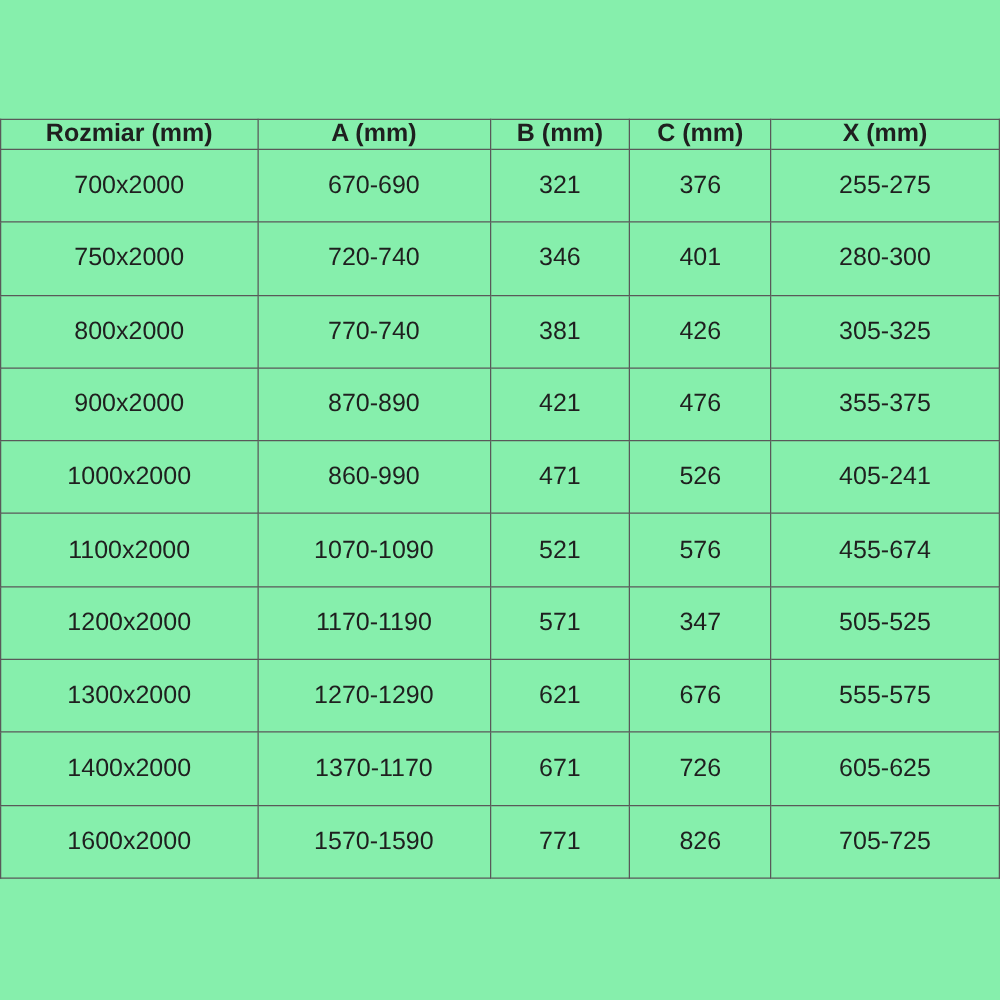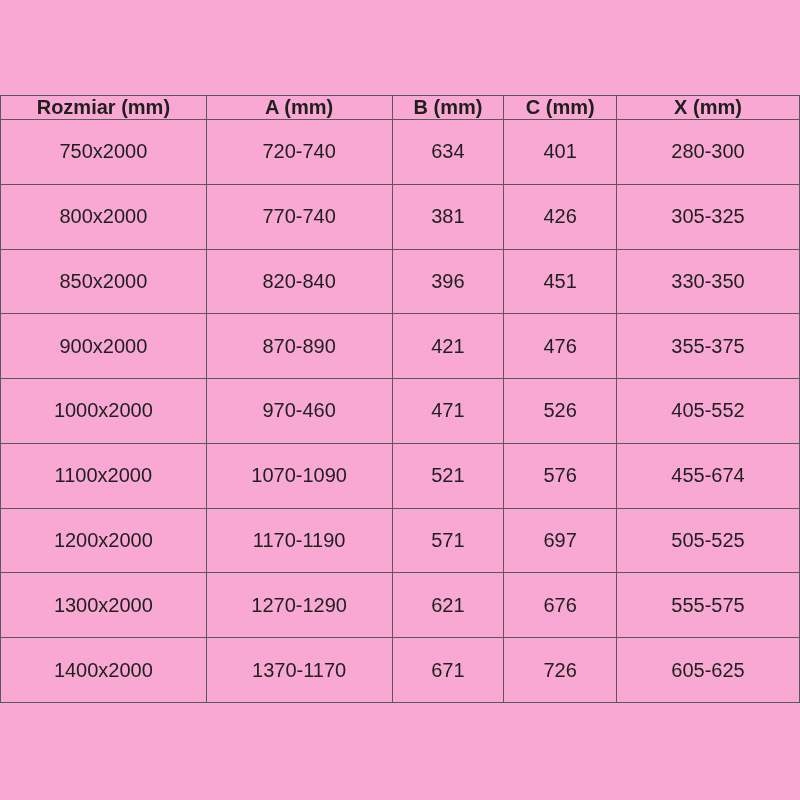--- a/index.html
+++ b/index.html
@@ -7,21 +7,21 @@
     padding: 0;
     width: 800px;
     height: 800px;
     background: #ffffff;
     font-family: "Liberation Sans", sans-serif;
   }
   .page {
     position: relative;
     width: 800px;
     height: 800px;
-    background: #f9a8d4;
+    background: #86efac;
     overflow: hidden;
   }
   table.size-table {
     position: absolute;
     top: 95px;
     left: 0;
     width: 800px;
     height: 608px;
     border-collapse: collapse;
     table-layout: fixed;
@@ -62,77 +62,84 @@
       <tr>
         <th>Rozmiar (mm)</th>
         <th>A (mm)</th>
         <th>B (mm)</th>
         <th>C (mm)</th>
         <th>X (mm)</th>
       </tr>
     </thead>
     <tbody>
       <tr>
+        <td>700x2000</td>
+        <td>670-690</td>
+        <td>321</td>
+        <td>376</td>
+        <td>255-275</td>
+      </tr>
+      <tr>
         <td>750x2000</td>
         <td>720-740</td>
-        <td>634</td>
+        <td>346</td>
         <td>401</td>
         <td>280-300</td>
       </tr>
       <tr>
         <td>800x2000</td>
         <td>770-740</td>
         <td>381</td>
         <td>426</td>
         <td>305-325</td>
       </tr>
       <tr>
-        <td>850x2000</td>
-        <td>820-840</td>
-        <td>396</td>
-        <td>451</td>
-        <td>330-350</td>
-      </tr>
-      <tr>
         <td>900x2000</td>
         <td>870-890</td>
         <td>421</td>
         <td>476</td>
         <td>355-375</td>
       </tr>
       <tr>
         <td>1000x2000</td>
-        <td>970-460</td>
+        <td>860-990</td>
         <td>471</td>
         <td>526</td>
-        <td>405-552</td>
+        <td>405-241</td>
       </tr>
       <tr>
         <td>1100x2000</td>
         <td>1070-1090</td>
         <td>521</td>
         <td>576</td>
         <td>455-674</td>
       </tr>
       <tr>
         <td>1200x2000</td>
         <td>1170-1190</td>
         <td>571</td>
-        <td>697</td>
+        <td>347</td>
         <td>505-525</td>
       </tr>
       <tr>
         <td>1300x2000</td>
         <td>1270-1290</td>
         <td>621</td>
         <td>676</td>
         <td>555-575</td>
       </tr>
       <tr>
         <td>1400x2000</td>
         <td>1370-1170</td>
         <td>671</td>
         <td>726</td>
         <td>605-625</td>
       </tr>
+      <tr>
+        <td>1600x2000</td>
+        <td>1570-1590</td>
+        <td>771</td>
+        <td>826</td>
+        <td>705-725</td>
+      </tr>
     </tbody>
   </table>
 </div>
 
 </body></html>

